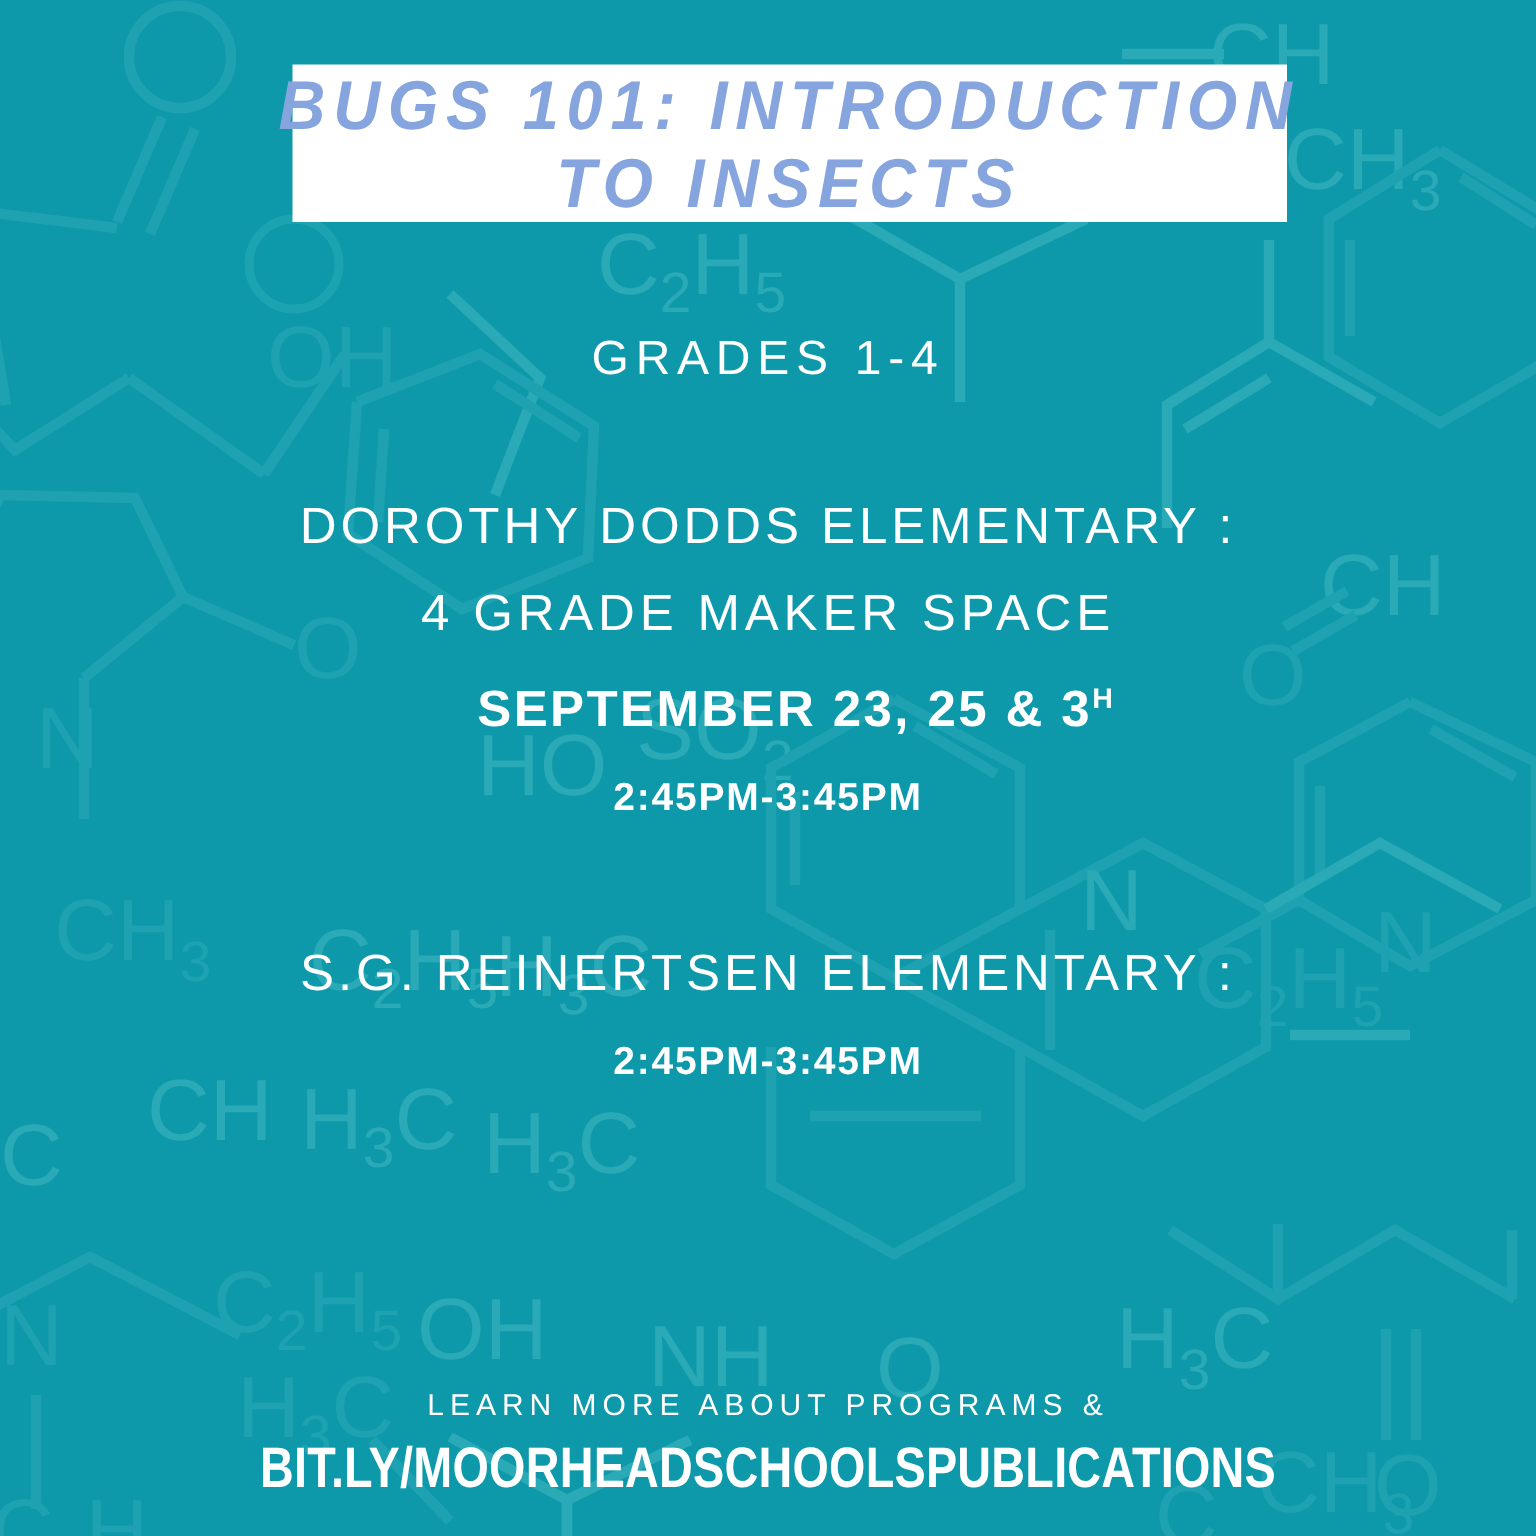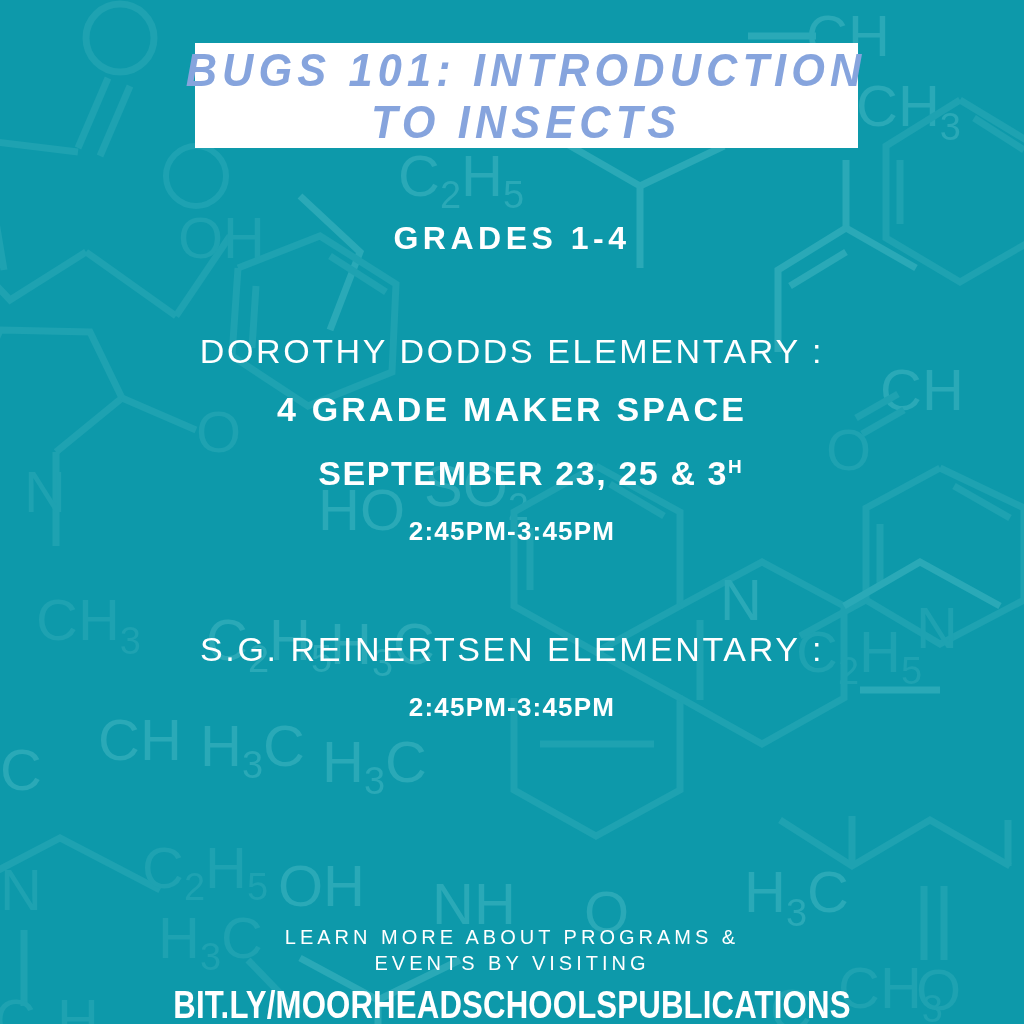--- a/index.html
+++ b/index.html
@@ -61,42 +61,42 @@
     height: 1024px;
     z-index: 4;
     color: #ffffff;
     text-align: center;
   }
   .grades-line {
     position: absolute;
     top: 218px;
     width: 100%;
     font-size: 32px;
-    font-weight: bold;
+    font-weight: normal;
     letter-spacing: 4.5px;
     line-height: 40px;
     white-space: nowrap;
   }
   .block {
     position: absolute;
     width: 100%;
   }
   #block-dodds { top: 322px; }
   #block-reinertsen { top: 620px; }
 
   .line-school {
     font-size: 34px;
     font-weight: normal;
     letter-spacing: 2.6px;
     line-height: 58px;
     white-space: nowrap;
   }
   .line-room {
     font-size: 34px;
-    font-weight: bold;
+    font-weight: normal;
     letter-spacing: 3.2px;
     line-height: 58px;
     white-space: nowrap;
   }
   .line-date {
     font-size: 34px;
     font-weight: bold;
     letter-spacing: 1.6px;
     line-height: 58px;
     white-space: nowrap;
@@ -278,17 +278,16 @@
     </div>
 
     <div class="block" id="block-reinertsen">
       <div class="line-school">S.G. REINERTSEN ELEMENTARY :</div>
       <div class="line-time">2:45PM-3:45PM</div>
     </div>
   </div>
 
   <div id="footer">
     <div class="footer-small">LEARN MORE ABOUT PROGRAMS &amp;</div>
-    <div class="footer-small">EVENTS BY VISITING</div>
     <div id="footer-url">BIT.LY/MOORHEADSCHOOLSPUBLICATIONS</div>
   </div>
 
 </div>
 
 </body></html>

